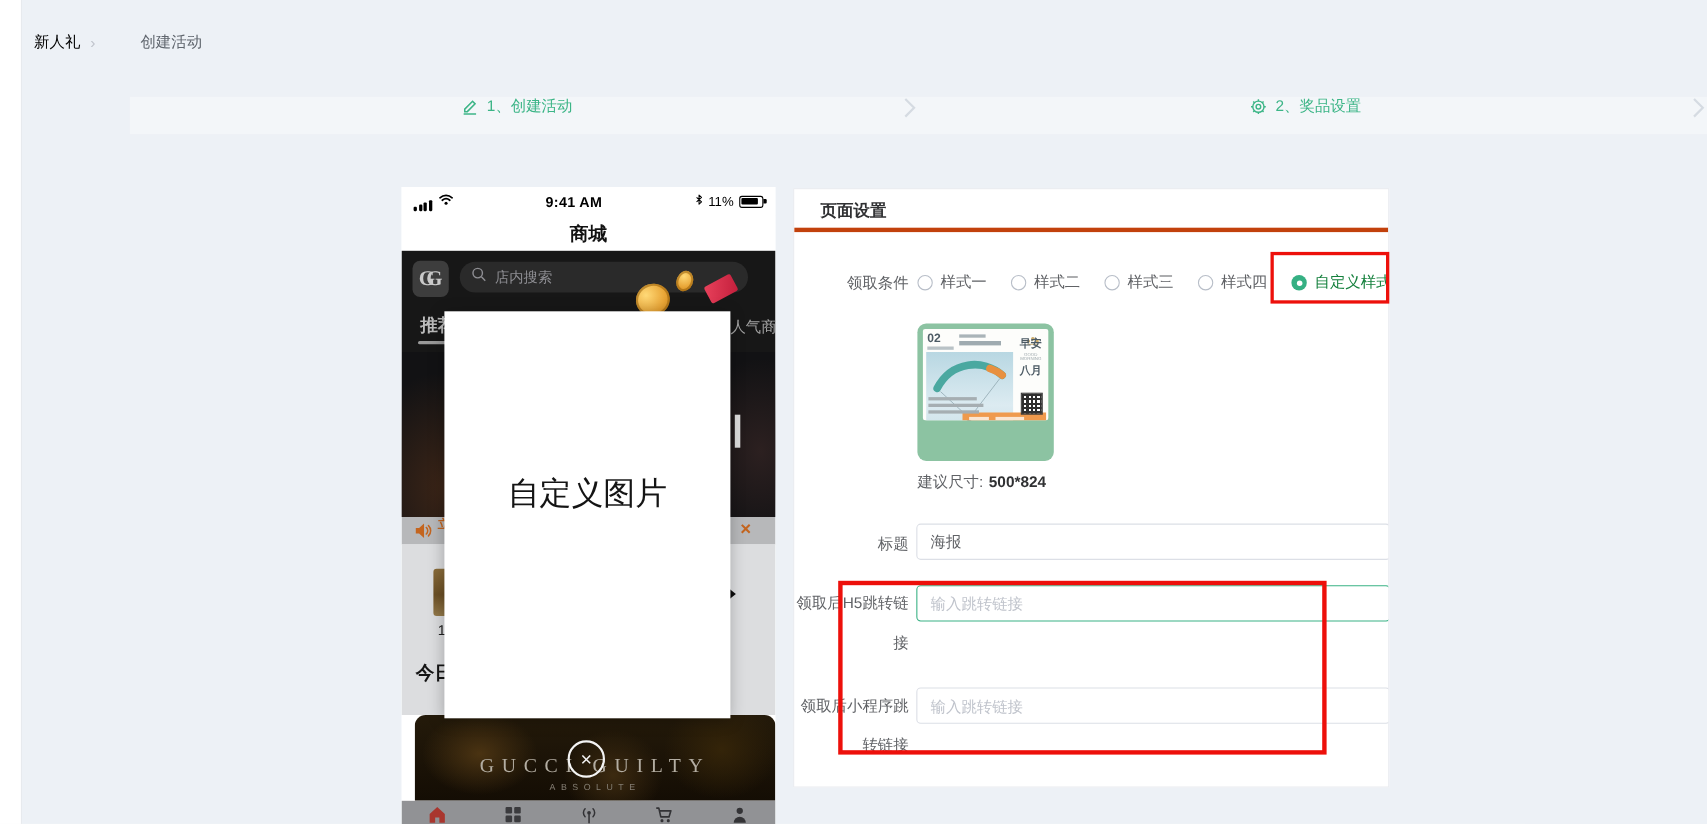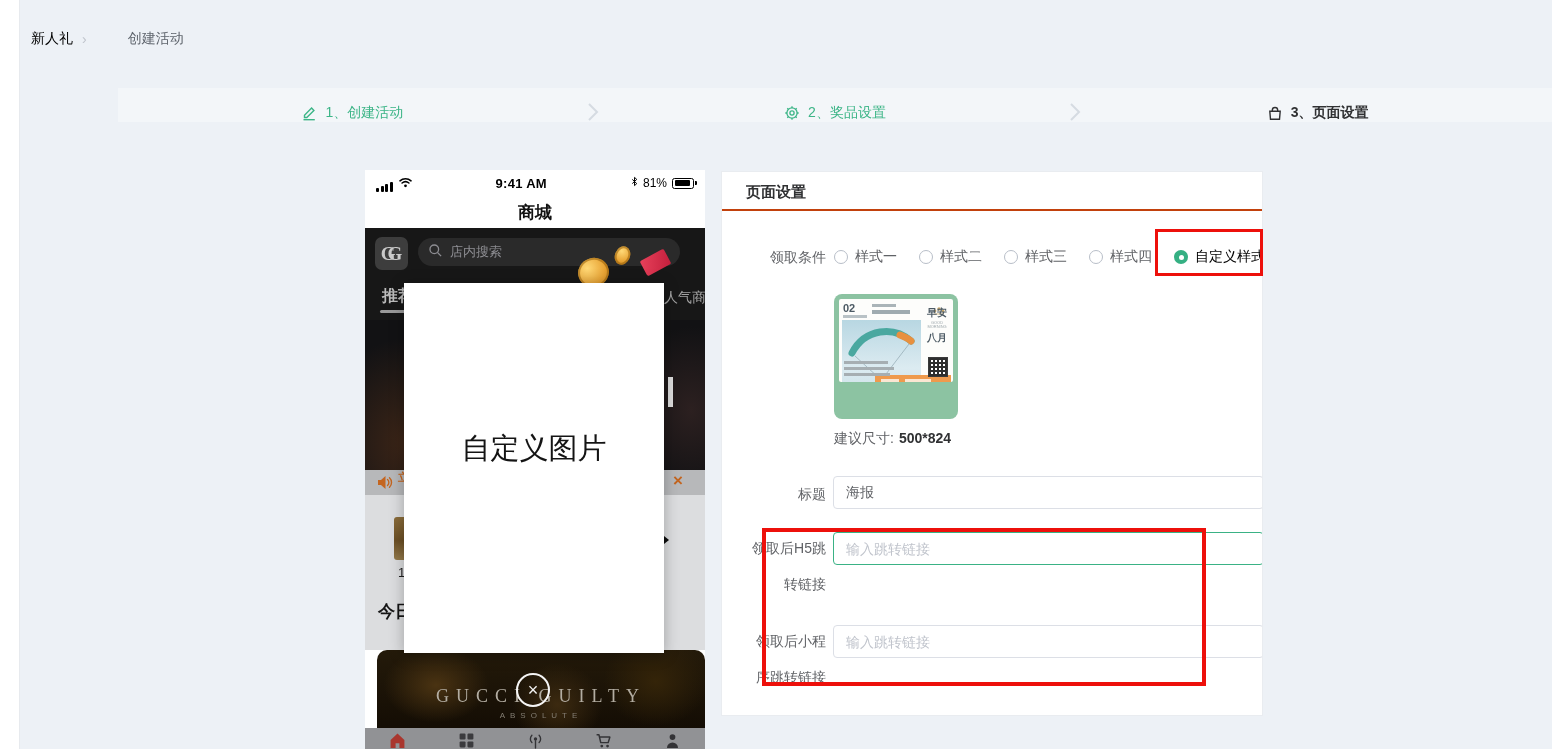--- a/index.html
+++ b/index.html
@@ -10,21 +10,21 @@
   
   .side-strip { position:absolute; left:0; top:0; width:20px; height:749px; background:#fff; border-right:1px solid #e7eaee; }
 
   
   .breadcrumb { position:absolute; left:31px; top:30px; display:flex; align-items:center; gap:9px; font-size:14px; }
   .crumb-1 { color:#000000; }
   .crumb-sep { color:#c0c4cc; font-size:14px; }
   .crumb-2 { color:#60666e;margin-left:32px; }
 
   
-  .stepper { position:absolute; left:118px; top:88px; width:1434px; height:34px; background:#f3f6f9; display:flex; align-items:flex-end; }
+  .stepper { position:absolute; left:118px; top:88px; width:1434px; height:34px; background:#f3f6f9; display:flex; align-items:flex-start; }
   .step { flex:1; display:flex; align-items:center; justify-content:center; gap:8px; font-size:14px; color:#3cb587; }
   .step.current { color:#303133; font-weight:bold; }
   .step svg { display:block; }
   .step-sep { width:14px; display:flex; align-items:center; }
 
   
   .phone { position:absolute; left:365px; top:170px; width:340px; height:579px; background:#fff; overflow:hidden; }
   .statusbar { position:absolute; left:0; top:0; right:0; height:26px; background:#fff; display:flex; align-items:center; justify-content:space-between; padding:0 11px; }
   .sb-left { display:flex; align-items:flex-end; gap:5px; }
   .bars { display:flex; align-items:flex-end; gap:1.5px; }
@@ -74,28 +74,28 @@
   .gucci-sub { font-size:8px; letter-spacing:5px; color:#847e73; margin-top:4px; }
 
   .preview-modal { position:absolute; left:39px; top:113px; width:260px; height:370px; background:#fff; z-index:5; box-shadow:0 2px 14px rgba(0,0,0,.28); }
   .preview-modal .txt { position:absolute; left:0; right:0; top:146px; text-align:center; font-size:29px; color:#141414; }
   .close-circle { position:absolute; left:151px; top:503px; width:34px; height:34px; border:2px solid #f4f4f4; border-radius:50%; z-index:6; display:flex; align-items:center; justify-content:center; font-size:18px; color:#f4f4f4; }
 
   .tabbar { position:absolute; left:0; top:558px; right:0; height:24px; background:#919295; display:flex; justify-content:space-between; padding:4px 24px 0; }
 
   
   .panel { position:absolute; left:721px; top:171px; width:542px; height:545px; background:#fff; border:1px solid #e9ecf0; overflow:hidden; }
-  .panel-header { height:39px; line-height:39px; padding-left:24px; font-size:15px; font-weight:bold; color:#303133; border-bottom:2px solid #c2410c; }
-  .flabel { position:absolute; width:104px; text-align:right; font-size:14px; color:#606266; line-height:36px;padding-left:28px; }
+  .panel-header { height:39px; line-height:39px; padding-left:24px; font-size:15px; font-weight:bold; color:#303133; border-bottom:4px solid #c2410c; }
+  .flabel { position:absolute; width:104px; text-align:right; font-size:14px; color:#606266; line-height:36px; }
   .radio-row { position:absolute; left:112px; top:67px; height:36px; display:flex; align-items:center; gap:22px; }
   .radio-item { display:flex; align-items:center; gap:7px; font-size:14px; color:#606266; white-space:nowrap; cursor:pointer; }
   .radio-dot { width:14px; height:14px; border-radius:50%; border:1px solid #b8bec8; background:#fff; }
   .radio-item.sel .radio-dot { border:none; background:#35b083; position:relative; }
   .radio-item.sel .radio-dot:after { content:""; position:absolute; left:4.5px; top:4.5px; width:5px; height:5px; border-radius:50%; background:#fff; }
-  .radio-item.sel { color:#000000; }
+  .radio-item.sel { color:#15803d; }
 
   
   .thumb { position:absolute; left:112px; top:122px; width:124px; height:125px; background:#8cc3a2; border-radius:8px; padding:5px; }
   .thumb-inner { position:relative; width:114px; height:83px; background:#fdfdfb; border-radius:2px; overflow:hidden; }
   .t-day { position:absolute; left:4px; top:4px; font-size:11px; font-weight:bold; color:#4c5a64; line-height:11px; }
   .t-daysub { position:absolute; left:4px; top:16px; width:24px; height:3px; background:#b9c2c6; }
   .t-note1 { position:absolute; left:33px; top:5px; width:24px; height:3px; background:#aab4b8; }
   .t-note2 { position:absolute; left:33px; top:11px; width:38px; height:4px; background:#9fabb0; }
   .t-photo { position:absolute; left:3px; top:21px; width:79px; height:69px; background:linear-gradient(180deg,#b8d7e2,#dcebf1 70%,#cfe3ea); }
   .t-ribbon { position:absolute; left:36px; top:76px; width:76px; height:11px; background:#ef9a4d; }
@@ -154,29 +154,20 @@
             <path d="M8 1.3 V3 M8 13 V14.7 M1.3 8 H3 M13 8 H14.7 M3.3 3.3 L4.5 4.5 M11.5 11.5 L12.7 12.7 M12.7 3.3 L11.5 4.5 M4.5 11.5 L3.3 12.7"></path>
           </svg>
         </span>
       <span>2、奖品设置</span>
     </div>
     <div class="step-sep">
         <svg width="12" height="20" viewBox="0 0 12 20">
           <path d="M2 2 L10 10 2 18" stroke="#d5dbe2" stroke-width="2" fill="none"></path>
         </svg>
       </div>
-    <div class="step current">
-      <span>
-          <svg width="16" height="16" viewBox="0 0 16 16" fill="none" stroke="#303133" stroke-width="1.4">
-            <path d="M5.3 6.2 V5.2 a2.7 2.7 0 0 1 5.4 0 V6.2"></path>
-            <path d="M2.8 6.2 H13.2 L12.5 14.2 H3.5 Z"></path>
-          </svg>
-        </span>
-      <span>3、页面设置</span>
-    </div>
   </div>
 
   <div class="phone">
     <div class="statusbar">
       <div class="sb-left">
         <span class="bars">
             <i style="height:4px"></i>
             <i style="height:6px"></i>
             <i style="height:8px"></i>
             <i style="height:10px"></i>
@@ -184,21 +175,21 @@
         <span><svg width="15" height="12" viewBox="0 0 16 13">
               <path d="M2 5.2 a9 9 0 0 1 12 0 M4.3 7.6 a5.8 5.8 0 0 1 7.4 0" stroke="#000" stroke-width="1.7" fill="none" stroke-linecap="round"></path>
               <circle cx="8" cy="10.6" r="1.5" fill="#000"></circle>
             </svg></span>
       </div>
       <div class="sb-time">9:41 AM</div>
       <div class="sb-right">
         <span><svg width="9" height="13" viewBox="0 0 12 14">
               <path d="M3 4.2 L9 9.8 L6 12.5 L6 1.5 L9 4.2 L3 9.8" stroke="#000" stroke-width="1.3" fill="none" stroke-linejoin="round"></path>
             </svg></span>
-        <span>81%</span>
+        <span>11%</span>
         <span class="battery"></span>
       </div>
     </div>
     <div class="navtitle">商城</div>
 
     <div class="dark-head">
       <div class="shop-logo">
           <span>G</span>
           <span>G</span>
         </div>

